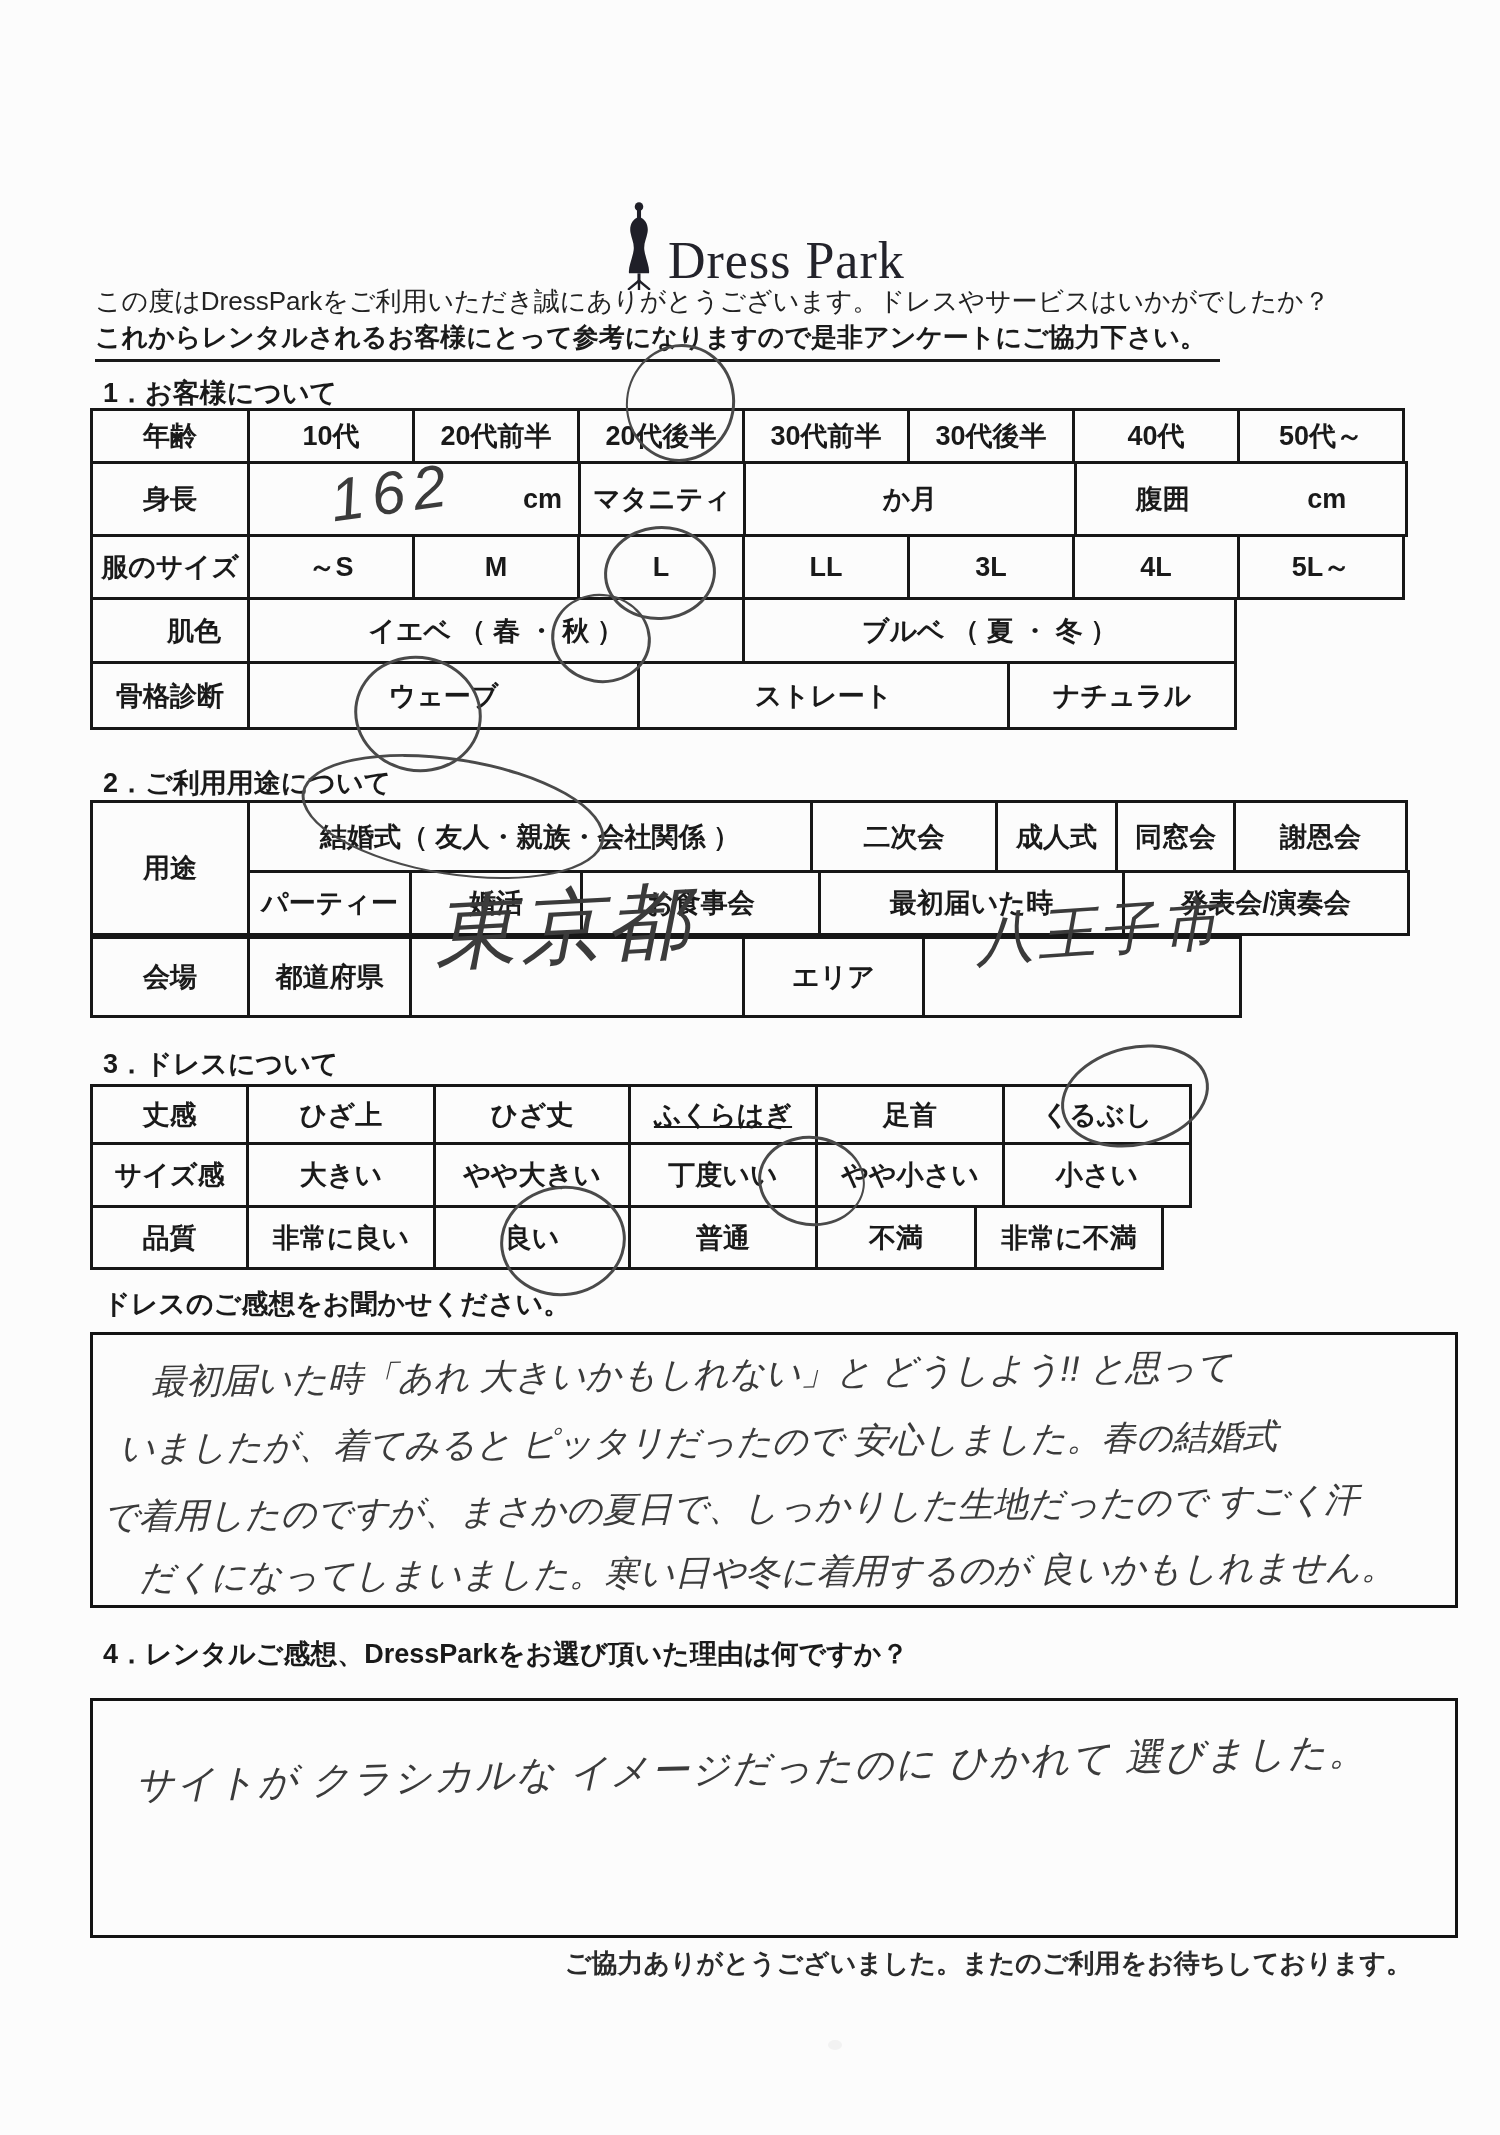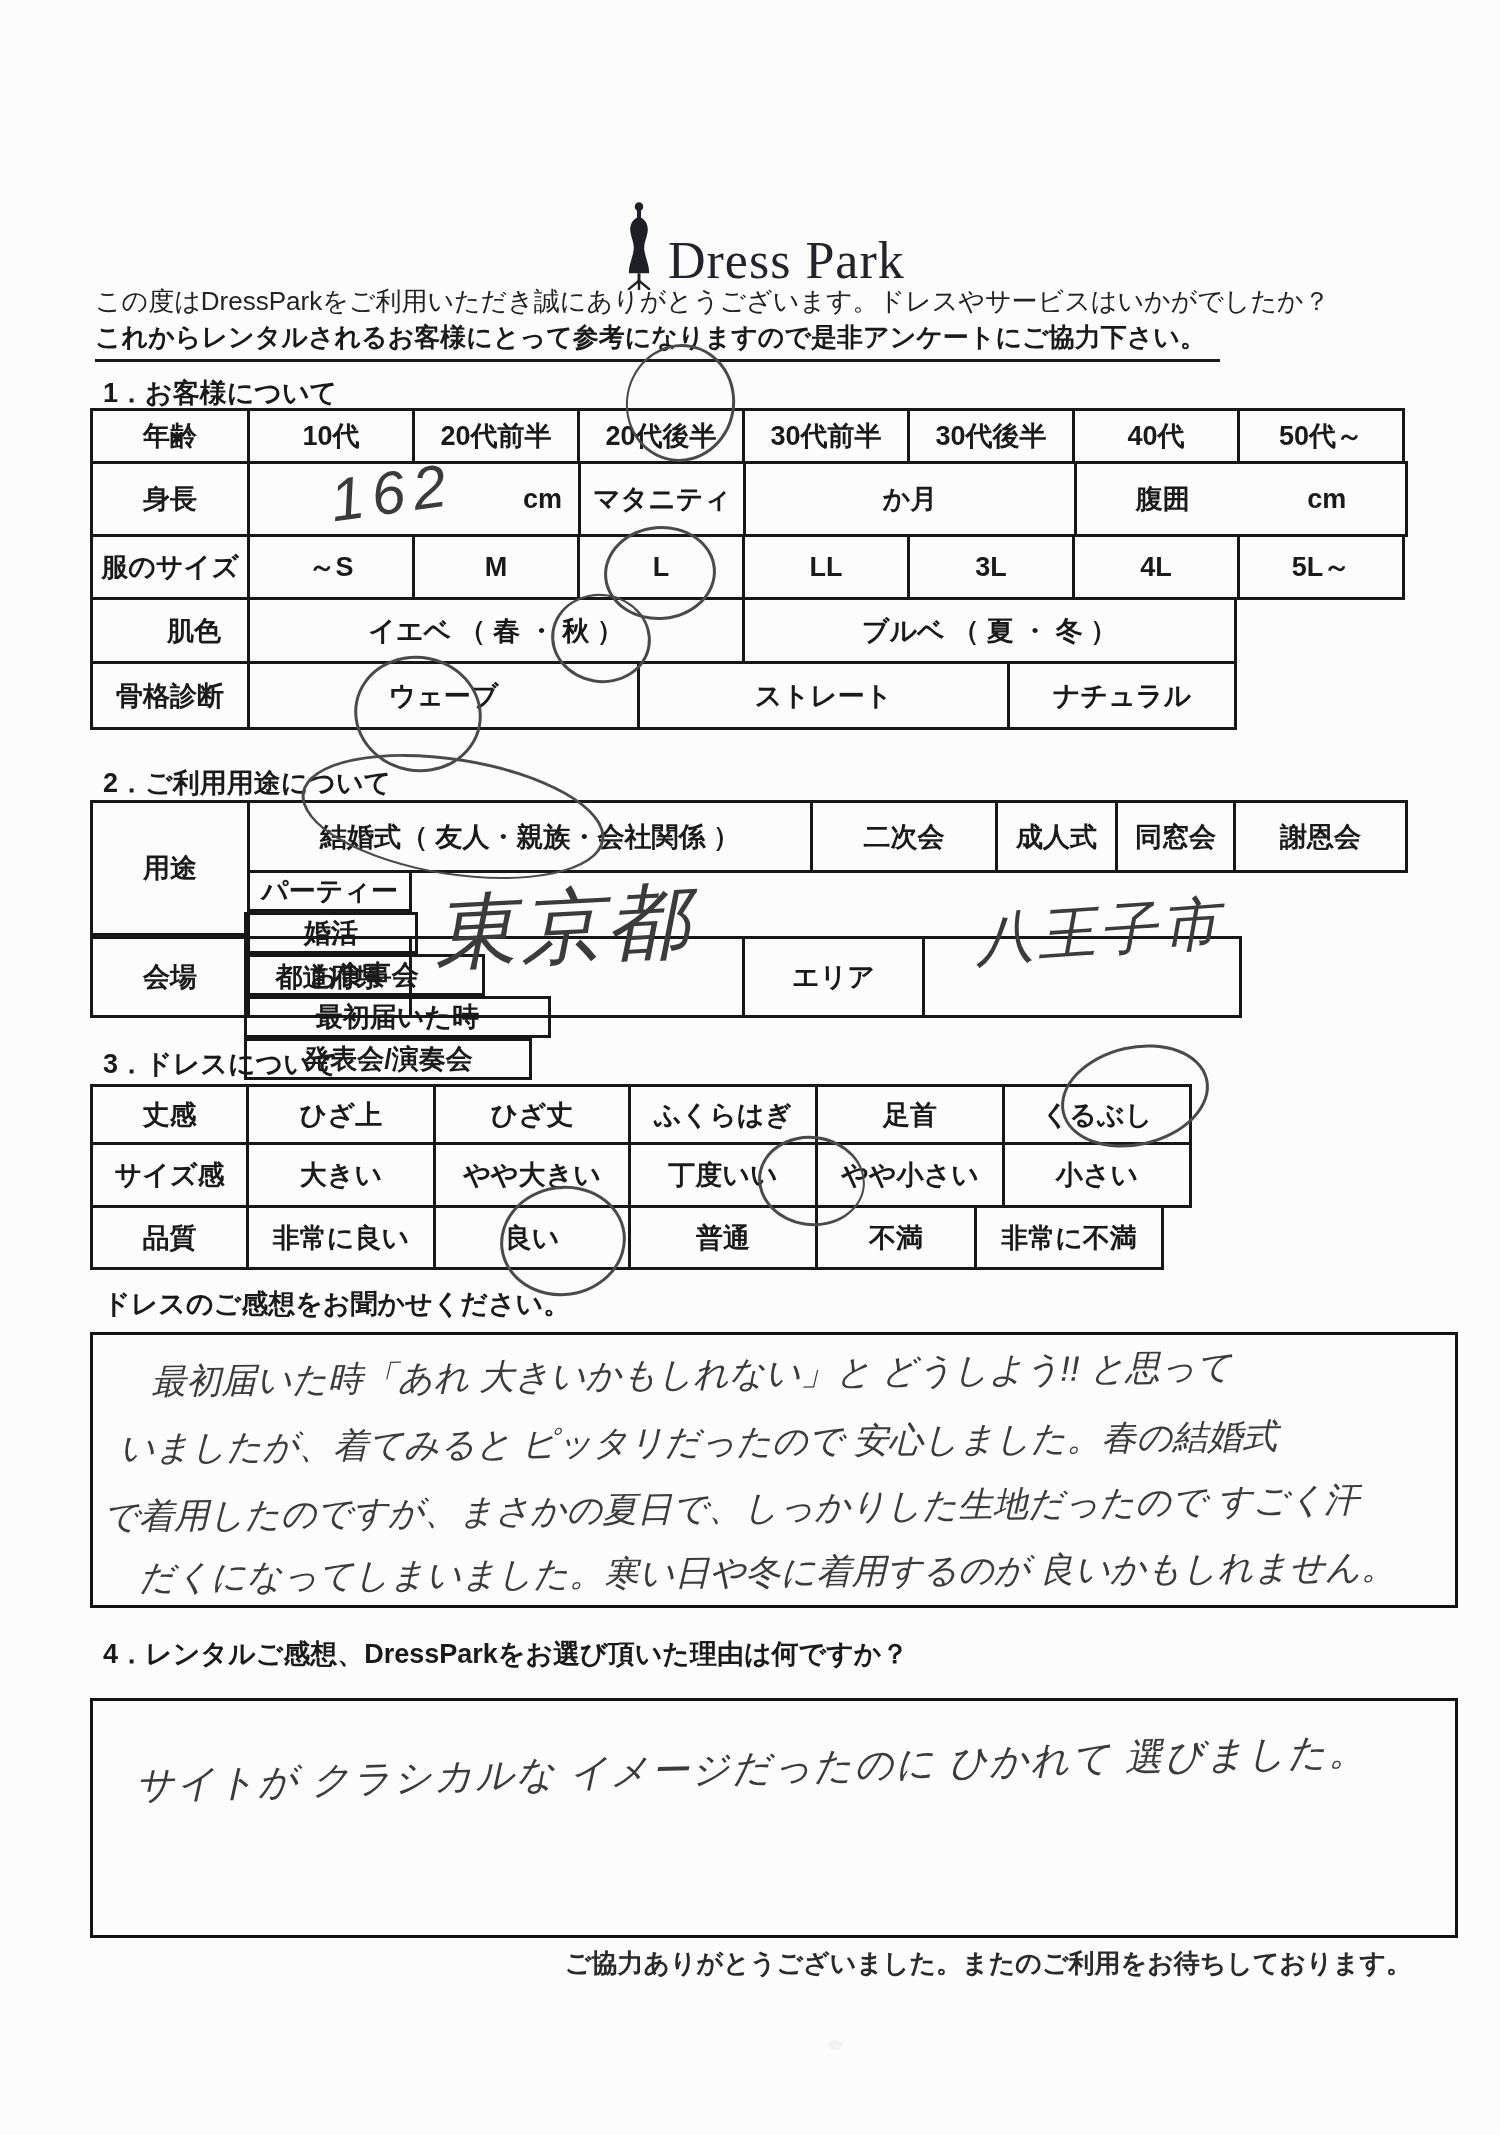--- a/index.html
+++ b/index.html
@@ -24,21 +24,21 @@
 
   
   .tbl{position:absolute;}
   .row{display:flex;}
   .row + .row{margin-top:-3px;}
   .c{box-sizing:border-box;border:3px solid #171717;display:flex;align-items:center;justify-content:center;
      font-weight:700;font-size:27px;background:transparent;position:relative;white-space:nowrap;}
   .c + .c{margin-left:-3px;}
   .grp{display:flex;}
   .grp .col{margin-left:-3px;}
-  .grp .col .row + .row{margin-top:-3px;flex-direction:column;}
+  .grp .col .row + .row{margin-top:-3px;}
 
   .unit-right{justify-content:flex-end;padding-right:16px;}
   .split{justify-content:space-around;}
 
   
   .hw{font-style:italic;color:#3b3b3b;font-weight:400;white-space:nowrap;}
   .hw-abs{position:absolute;}
   .hw162{left:80px;top:-6px;font-size:60px;transform:rotate(-8deg);letter-spacing:8px;}
   .hwpref{left:22px;top:-66px;font-size:82px;transform:rotate(-3deg);letter-spacing:4px;}
   .hwarea{left:50px;top:-46px;font-size:58px;transform:rotate(-4deg);letter-spacing:4px;}
@@ -172,21 +172,21 @@
       </div>
     </div>
   </div>
 
   <div class="txt h s3h">3．ドレスについて</div>
   <div class="tbl" style="left:90px;top:1084px;">
     <div class="row" style="height:61px;">
       <div class="c" style="width:159px;">丈感</div>
       <div class="c" style="width:190px;">ひざ上</div>
       <div class="c" style="width:198px;">ひざ丈</div>
-      <div class="c" style="width:190px;">ふくらはぎ</div>
+      <div class="c" style="width:190px;text-decoration:underline;">ふくらはぎ</div>
       <div class="c" style="width:190px;">足首</div>
       <div class="c" style="width:190px;">くるぶし</div>
     </div>
     <div class="row" style="height:66px;">
       <div class="c" style="width:159px;">サイズ感</div>
       <div class="c" style="width:190px;">大きい</div>
       <div class="c" style="width:198px;">やや大きい</div>
       <div class="c" style="width:190px;font-family:Liberation Serif, serif;">丁度いい</div>
       <div class="c" style="width:190px;">やや小さい</div>
       <div class="c" style="width:190px;">小さい</div>

